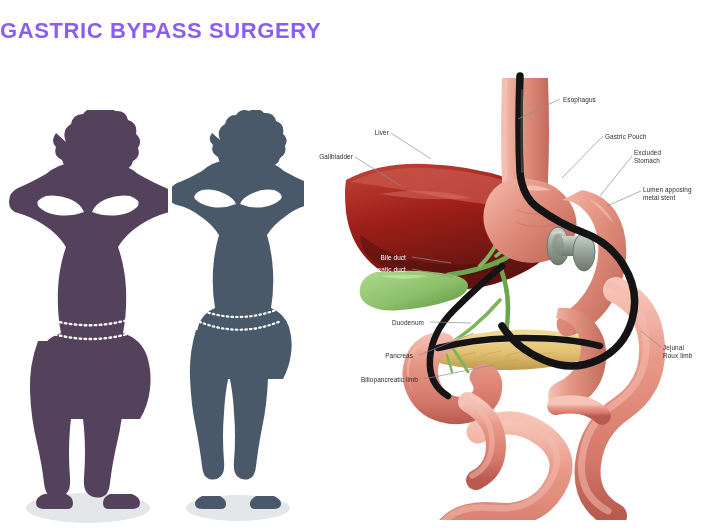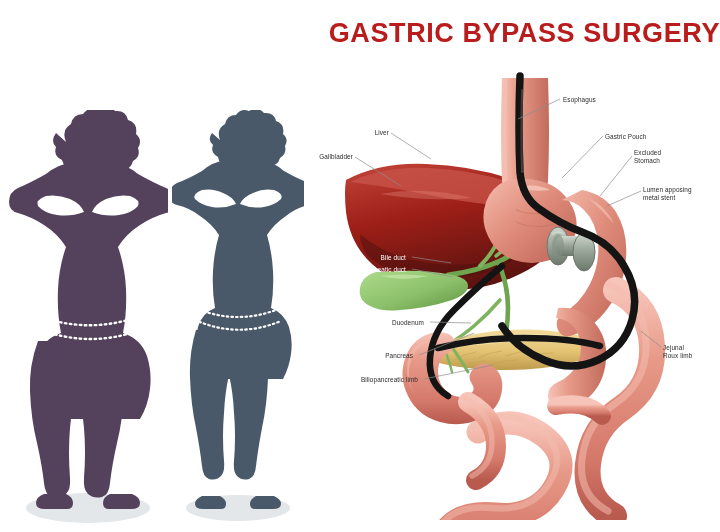--- a/index.html
+++ b/index.html
@@ -8,23 +8,23 @@
     width:720px;height:532px;
     background:#ffffff;
     font-family:"Liberation Sans", sans-serif;
     overflow:hidden;position:relative;
   }
   #stage{position:absolute;inset:0;width:720px;height:532px;}
 
   
   .title{
     position:absolute;left:0;top:18px;width:720px;
-    text-align:right;
-    font-size:27px;font-weight:bold;letter-spacing:.6px;
-    color:#b91c1c;
+    text-align:left;
+    font-size:22px;font-weight:bold;letter-spacing:.6px;
+    color:#8b5cf6;
     font-family:"Liberation Sans", sans-serif;
   }
 
   
   .fig-panel{position:absolute;left:0;top:90px;width:320px;height:430px;}
   .fig{position:absolute;top:0;}
   .fig svg{display:block;}
 
   
   .anat{position:absolute;left:320px;top:70px;width:400px;height:450px;}

